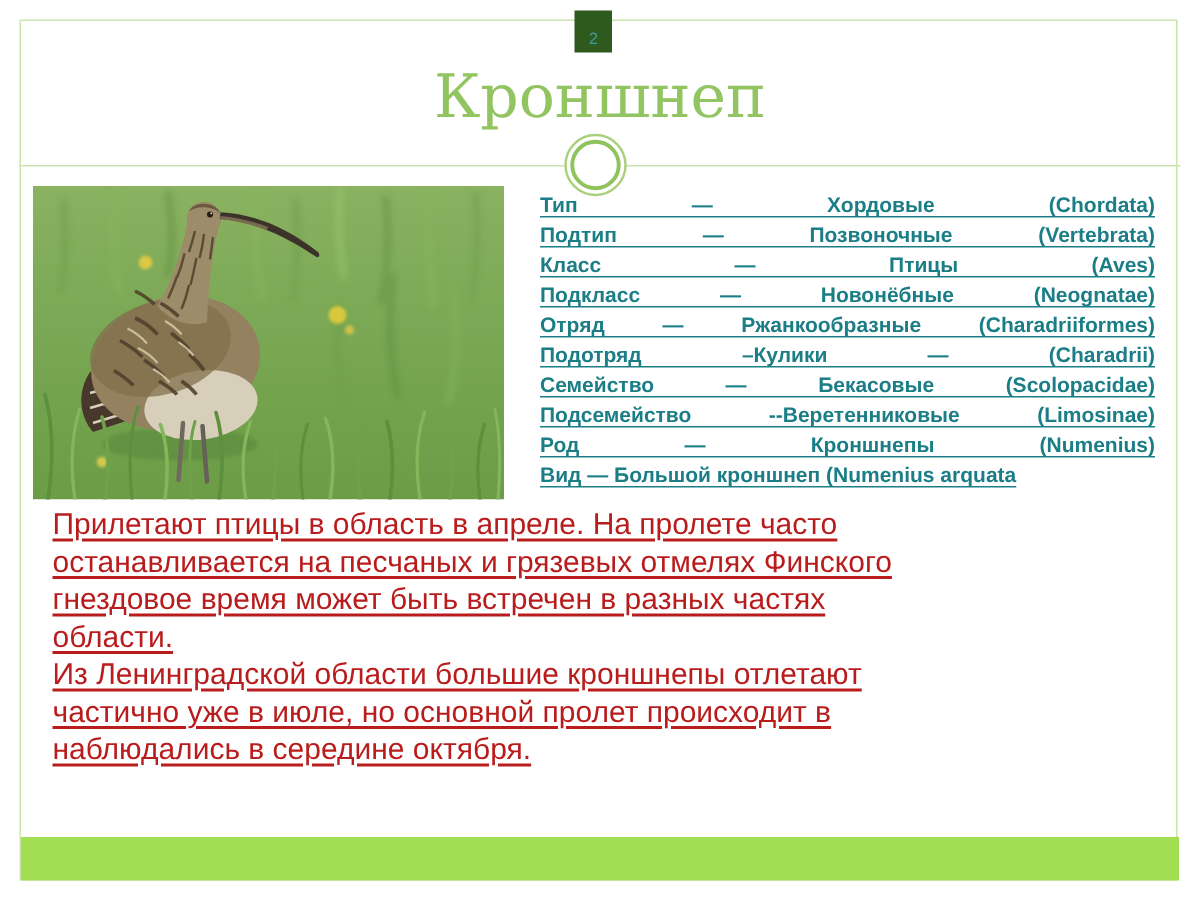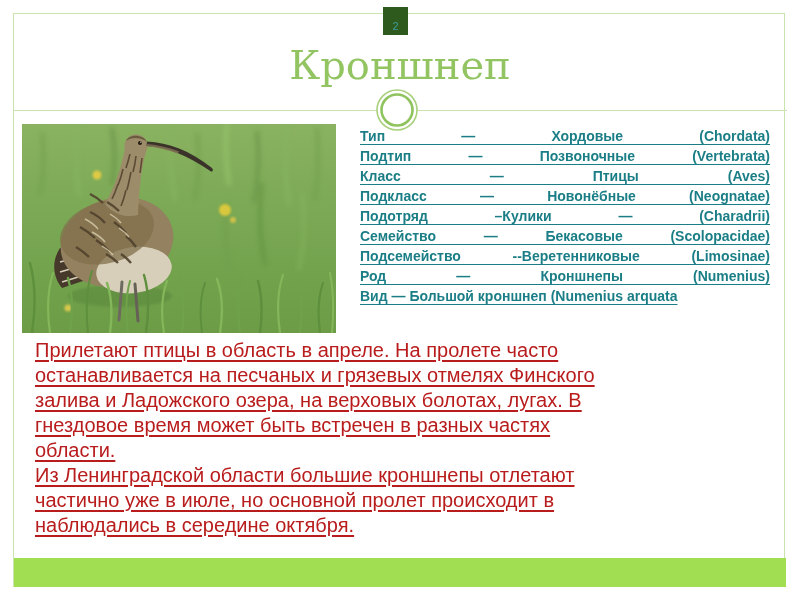--- a/index.html
+++ b/index.html
@@ -193,32 +193,32 @@
         <path d="M310,209 q3,-35 -2,-60" stroke="#84b65a" stroke-width="2"></path>
       </g>
     </svg>
   </div>
 
   <div class="taxonomy">
     <div class="tax-line">Тип — Хордовые (Chordata)</div>
     <div class="tax-line">Подтип — Позвоночные (Vertebrata)</div>
     <div class="tax-line">Класс — Птицы (Aves)</div>
     <div class="tax-line">Подкласс — Новонёбные (Neognatae)</div>
+    <div class="tax-line">Отряд — Ржанкообразные (Charadriiformes)</div>
     <div class="tax-line">Подотряд –Кулики — (Charadrii)</div>
     <div class="tax-line">Семейство — Бекасовые (Scolopacidae)</div>
     <div class="tax-line">Подсемейство --Веретенниковые (Limosinae)</div>
     <div class="tax-line">Род — Кроншнепы (Numenius)</div>
     <div class="tax-line tax-line-last">Вид — Большой кроншнеп (Numenius arquata</div>
   </div>
 
   <div class="body-text">
     <div>
       <div class="body-line">Прилетают птицы в область в апреле. На пролете часто</div>
       <div class="body-line">останавливается на песчаных и грязевых отмелях Финского</div>
-      <div class="body-line">залива и Ладожского озера, на верховых болотах, лугах. В</div>
       <div class="body-line">гнездовое время может быть встречен в разных частях</div>
       <div class="body-line">области.</div>
     </div>
     <div>
       <div class="body-line">Из Ленинградской области большие кроншнепы отлетают</div>
       <div class="body-line">частично уже в июле, но основной пролет происходит в</div>
       <div class="body-line">наблюдались в середине октября.</div>
     </div>
   </div>
 

